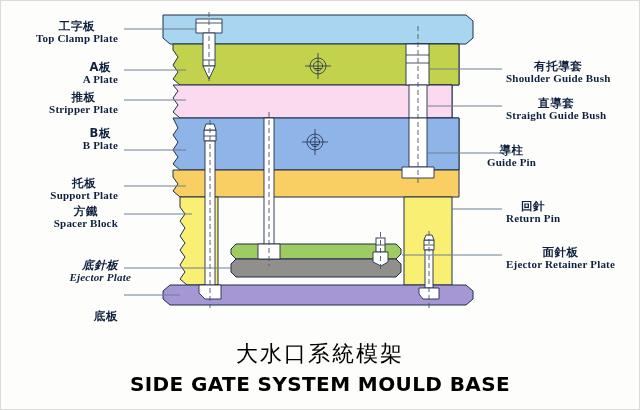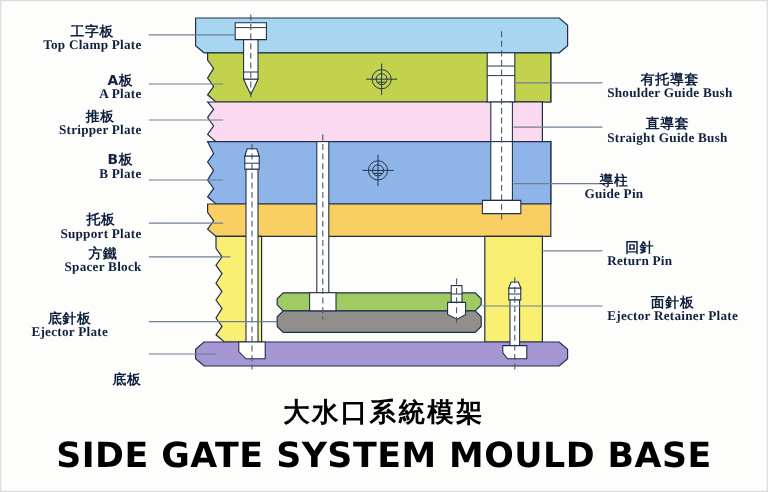--- a/index.html
+++ b/index.html
@@ -42,26 +42,26 @@
 
   
   #diagram{position:absolute;left:0;top:0;width:640px;height:410px;}
 
   
   #title{
     position:absolute;left:0;right:0;bottom:14px;text-align:center;
   }
   #title .t-cn{
     font-family:"DejaVu Sans","Liberation Sans",sans-serif;
-    font-size:22px;font-weight:700;color:#000;letter-spacing:2px;
+    font-size:22px;font-weight:400;color:#000;letter-spacing:2px;
     display:block;
   }
   #title .t-en{
     font-family:"DejaVu Sans","Liberation Sans",sans-serif;
-    font-size:29px;font-weight:700;color:#000;letter-spacing:.4px;
+    font-size:20px;font-weight:700;color:#000;letter-spacing:.4px;
     display:block;margin-top:3px;
   }
 </style>
 </head>
 <body>
 
 <div id="frame"></div>
 
 <svg id="diagram" viewBox="0 0 640 410">
   <defs>
@@ -230,21 +230,21 @@
 <div class="label left" style="right:522px;top:178px;">
   <span class="cn">托板</span>
   <span class="en">Support Plate</span>
 </div>
 
 <div class="label left" style="right:522px;top:206px;">
   <span class="cn">方鐵</span>
   <span class="en">Spacer Block</span>
 </div>
 
-<div class="label left" style="right:550px;top:260px;">
+<div class="label left" style="right:509px;top:260px;font-style:italic;">
   <span class="cn">底針板</span>
   <span class="en">Ejector Plate</span>
 </div>
 
 <div class="label left" style="right:522px;top:287px;margin-top:24px;">
   <span class="cn">底板</span>
 </div>
 
 <div class="label right" style="left:506px;top:61px;">
   <span class="cn">有托導套</span>

